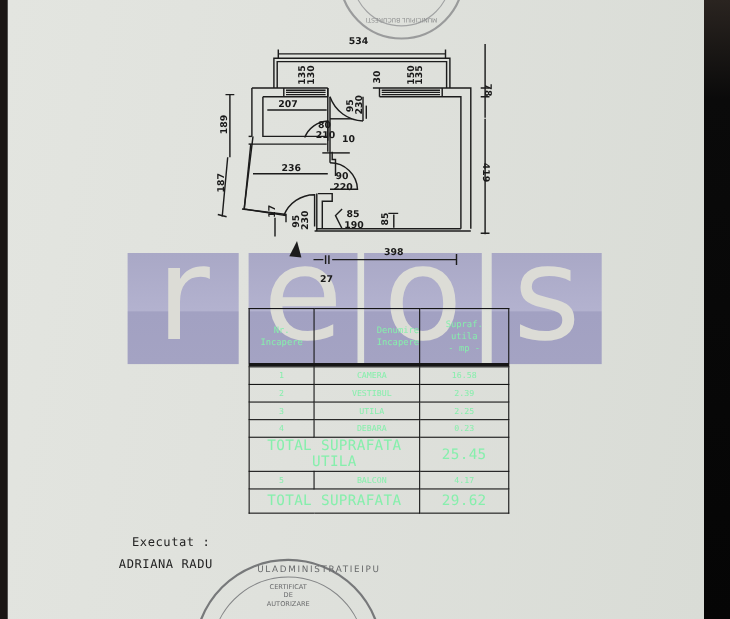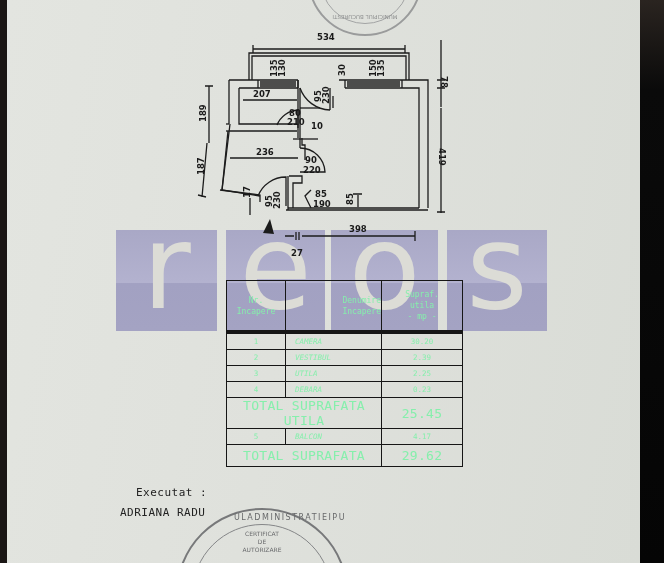--- a/index.html
+++ b/index.html
@@ -8,25 +8,25 @@
   .paper{position:absolute;left:7px;top:0;width:633px;height:563px;background:linear-gradient(100deg,#e3e5e0 0%,#dfe1dc 45%,#d9dcd6 100%);}
   .right-bg{position:absolute;left:640px;top:0;width:24px;height:563px;background:linear-gradient(#2a2420 0px,#0a0a0a 90px,#050505 563px);}
   .watermark{position:absolute;top:230px;height:101px;background:linear-gradient(180deg,#a9a8c6 0%,#b3b2cf 52%,#a2a1c2 53%,#a4a3c3 100%);overflow:hidden;}
   .watermark span{position:absolute;left:0;right:0;top:-22px;text-align:center;font-family:"DejaVu Sans","Liberation Sans",sans-serif;font-size:118px;color:#dcdcd6;line-height:1;}
   svg.plan{position:absolute;left:0;top:0;}
   .ptxt{font-family:"DejaVu Sans","Liberation Sans",sans-serif;font-size:8.5px;fill:#1a1a1a;font-weight:bold;}
   table.areas{position:absolute;left:226px;top:280px;width:237px;border-collapse:collapse;font-family:"DejaVu Sans Mono","Liberation Mono",monospace;color:#86efac;}
   table.areas td{border:1.6px solid #161616;text-align:center;font-size:7.5px;padding:0;}
   table.areas tr.hdr td{height:49px;font-size:8px;line-height:11px;}
   table.areas tr.row td{height:15px;font-size:7.5px;}
-  table.areas tr.row td.name{text-align:left;padding-left:9px;font-style:italic;}
+  table.areas tr.row td.name{text-align:center;padding-left:9px;}
   table.areas tr.total td{height:21px;font-size:13px;letter-spacing:0.3px;}
   table.areas tr.gap td{height:0;border-top:3px solid #161616;}
-  .executat{position:absolute;left:136px;top:486px;font-size:11px;color:#222;letter-spacing:0.5px;}
-  .author{position:absolute;left:120px;top:506px;font-size:11px;color:#222;letter-spacing:0.5px;}
+  .executat{position:absolute;left:120px;top:486px;font-size:11px;color:#222;letter-spacing:0.5px;}
+  .author{position:absolute;left:108px;top:506px;font-size:11px;color:#222;letter-spacing:0.5px;}
   .stamp-bot{position:absolute;left:176px;top:508px;width:168px;height:168px;border:2px solid #55565a;border-radius:50%;opacity:0.75;}
   .stamp-bot .inner{position:absolute;left:14px;top:14px;right:14px;bottom:14px;border:1px solid #66676b;border-radius:50%;}
   .stamp-bot .arc{position:absolute;left:0;right:0;top:3px;text-align:right;font-size:8px;color:#3e3f43;font-family:"DejaVu Sans","Liberation Sans",sans-serif;letter-spacing:1.5px;}
   .stamp-bot .c1{position:absolute;left:0;right:0;top:20px;text-align:center;font-size:6px;color:#3e3f43;font-family:"DejaVu Sans","Liberation Sans",sans-serif;}
   .stamp-bot .c2{position:absolute;left:0;right:0;top:28px;text-align:center;font-size:6px;color:#3e3f43;font-family:"DejaVu Sans","Liberation Sans",sans-serif;}
   .stamp-bot .c3{position:absolute;left:0;right:0;top:36px;text-align:center;font-size:6px;color:#3e3f43;font-family:"DejaVu Sans","Liberation Sans",sans-serif;}
   .stamp-top{position:absolute;left:308px;top:-78px;width:110px;height:110px;border:2px solid #6d6e72;border-radius:50%;opacity:0.6;}
   .stamp-top .inner{position:absolute;left:10px;top:10px;right:10px;bottom:10px;border:1px solid #7a7b7f;border-radius:50%;}
   .stamp-top .t{position:absolute;left:10px;right:10px;bottom:14px;text-align:center;font-size:5.5px;color:#55565a;font-family:"DejaVu Sans","Liberation Sans",sans-serif;transform:rotate(180deg);}
 </style>
@@ -150,21 +150,21 @@
     <td style="width:58px;"><span>Nr.</span><br><span>Incapere</span></td>
     <td style="width:87px;text-align:right;padding-left:8px;"><span style="padding-left:4px;">Denumire</span><br><span>Incapere</span></td>
     <td><span>Supraf.</span><br><span>utila</span><br><span>- mp -</span></td>
   </tr>
   <tr class="gap">
         <td colspan="3"></td>
       </tr>
   <tr class="row">
     <td>1</td>
     <td class="name">CAMERA</td>
-    <td>30.20</td>
+    <td>16.58</td>
   </tr>
   <tr class="row">
     <td>2</td>
     <td class="name">VESTIBUL</td>
     <td>2.39</td>
   </tr>
   <tr class="row">
     <td>3</td>
     <td class="name">UTILA</td>
     <td>2.25</td>

